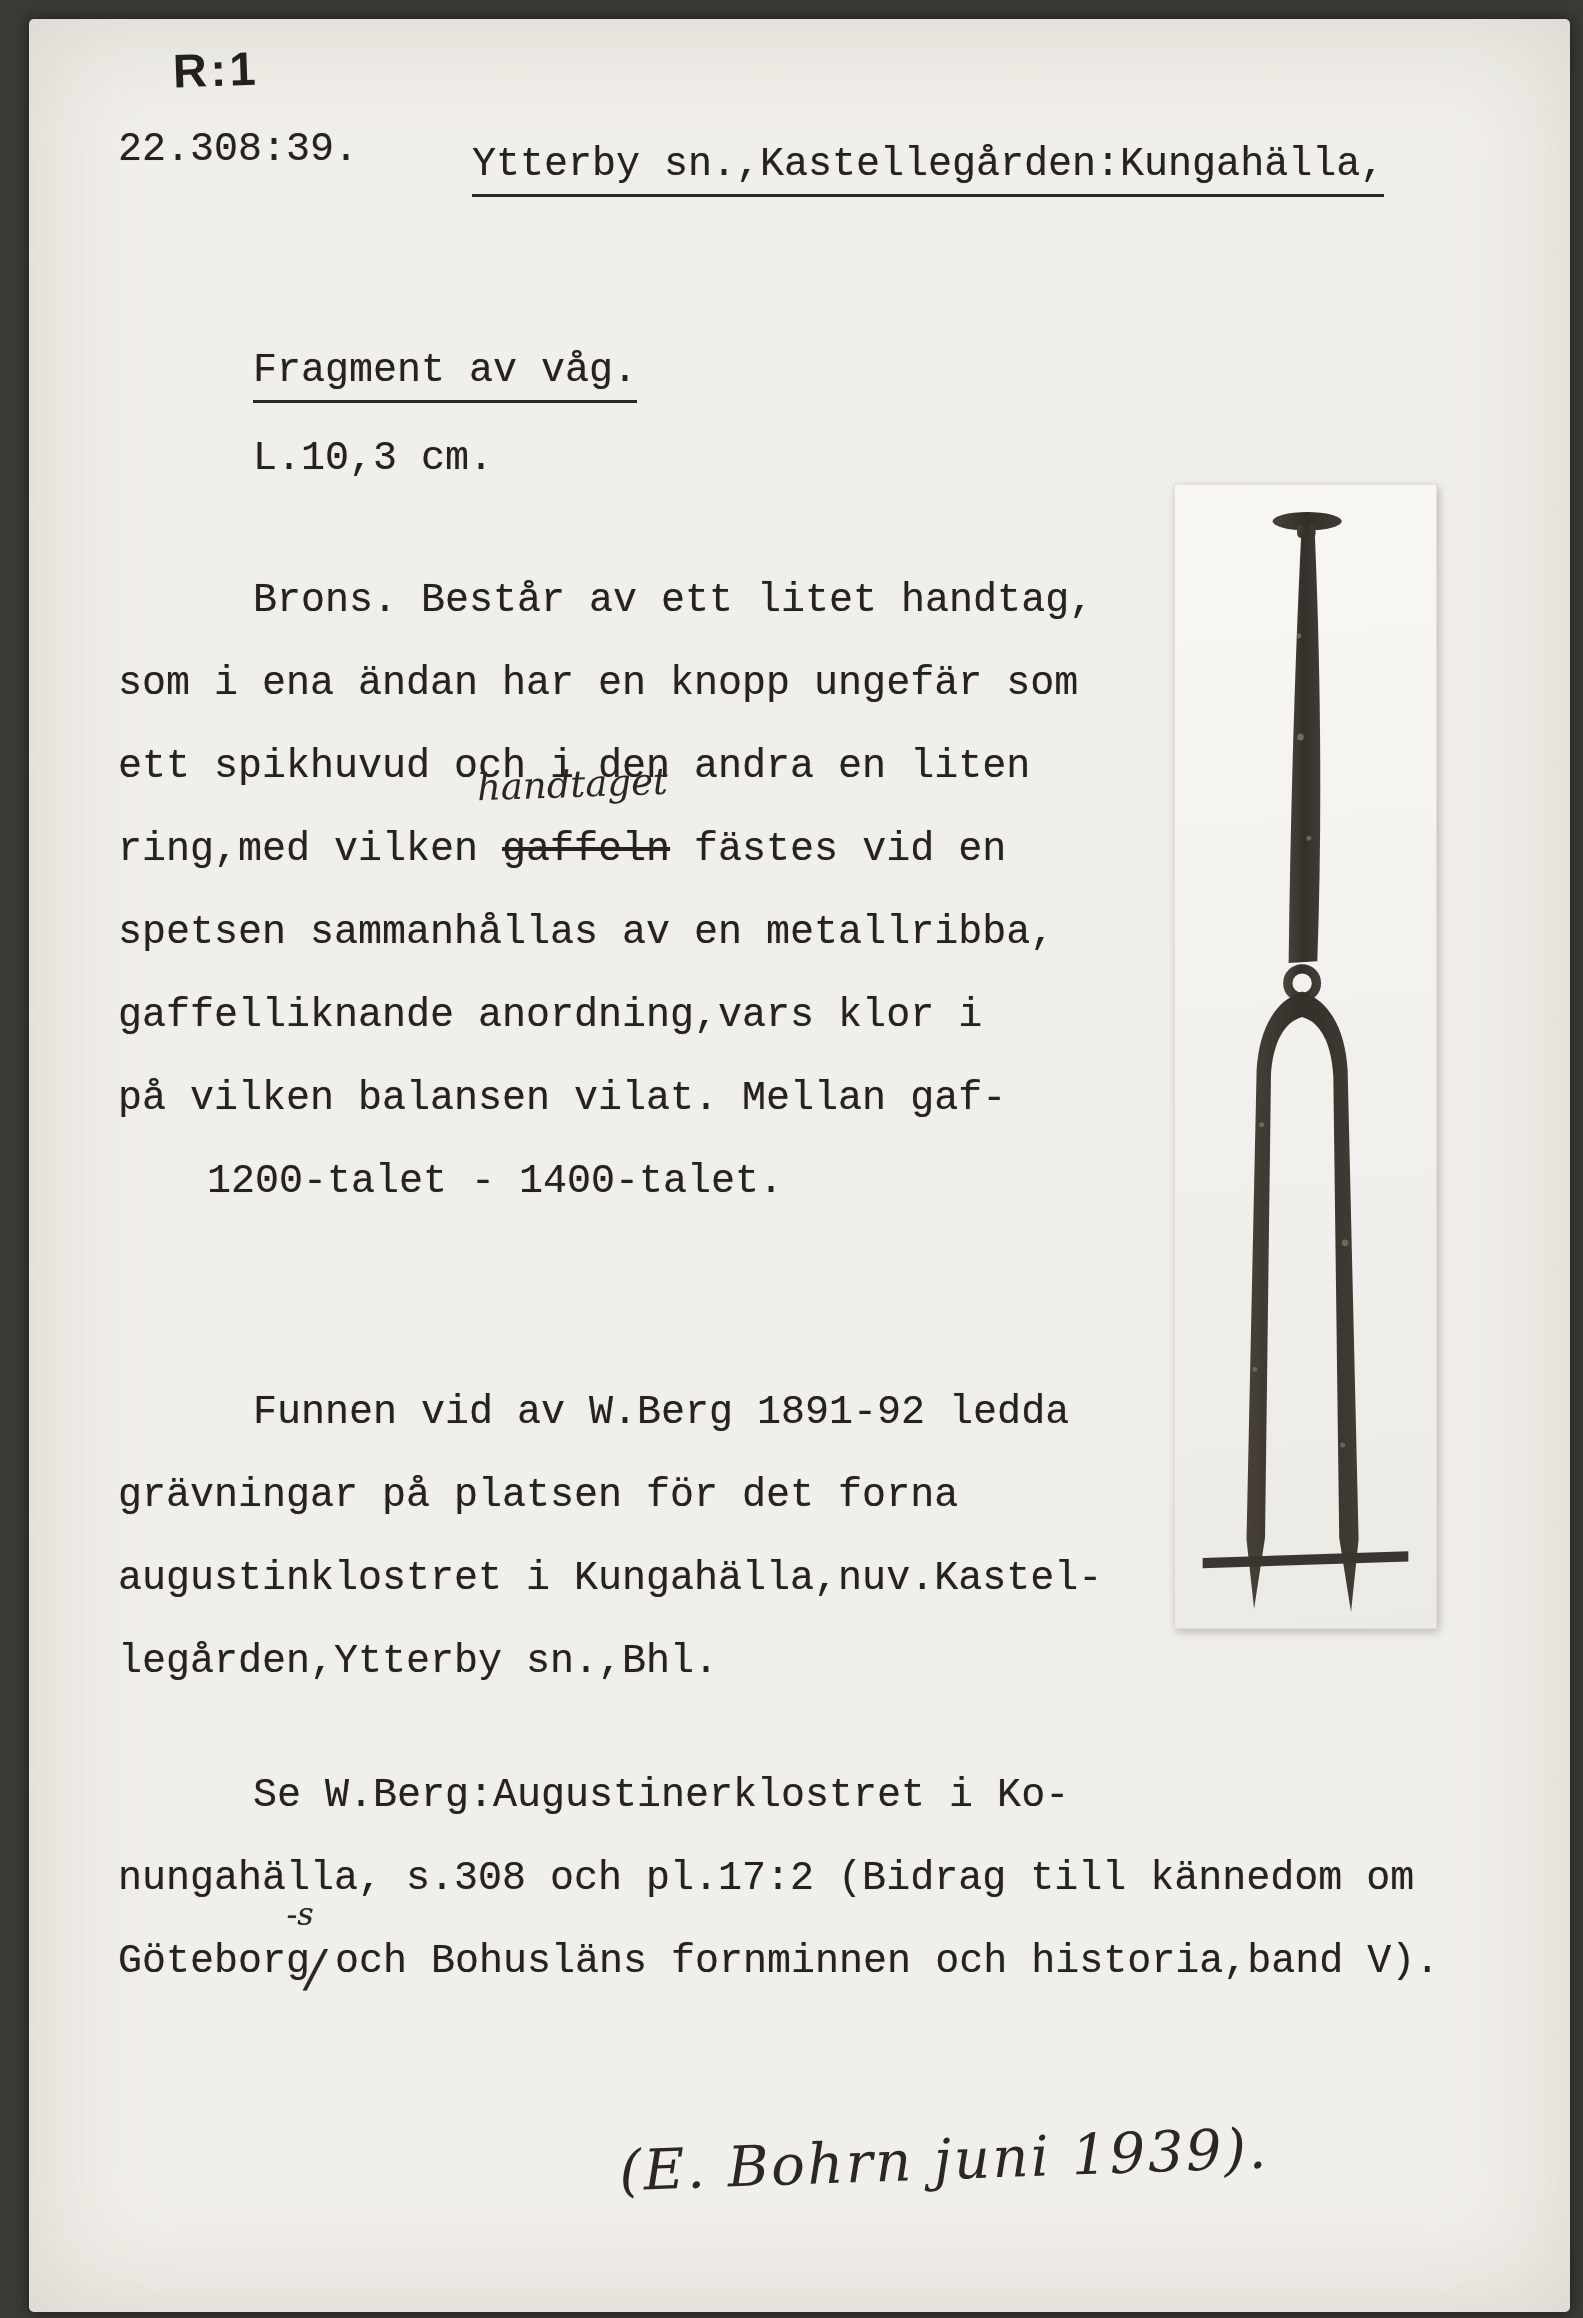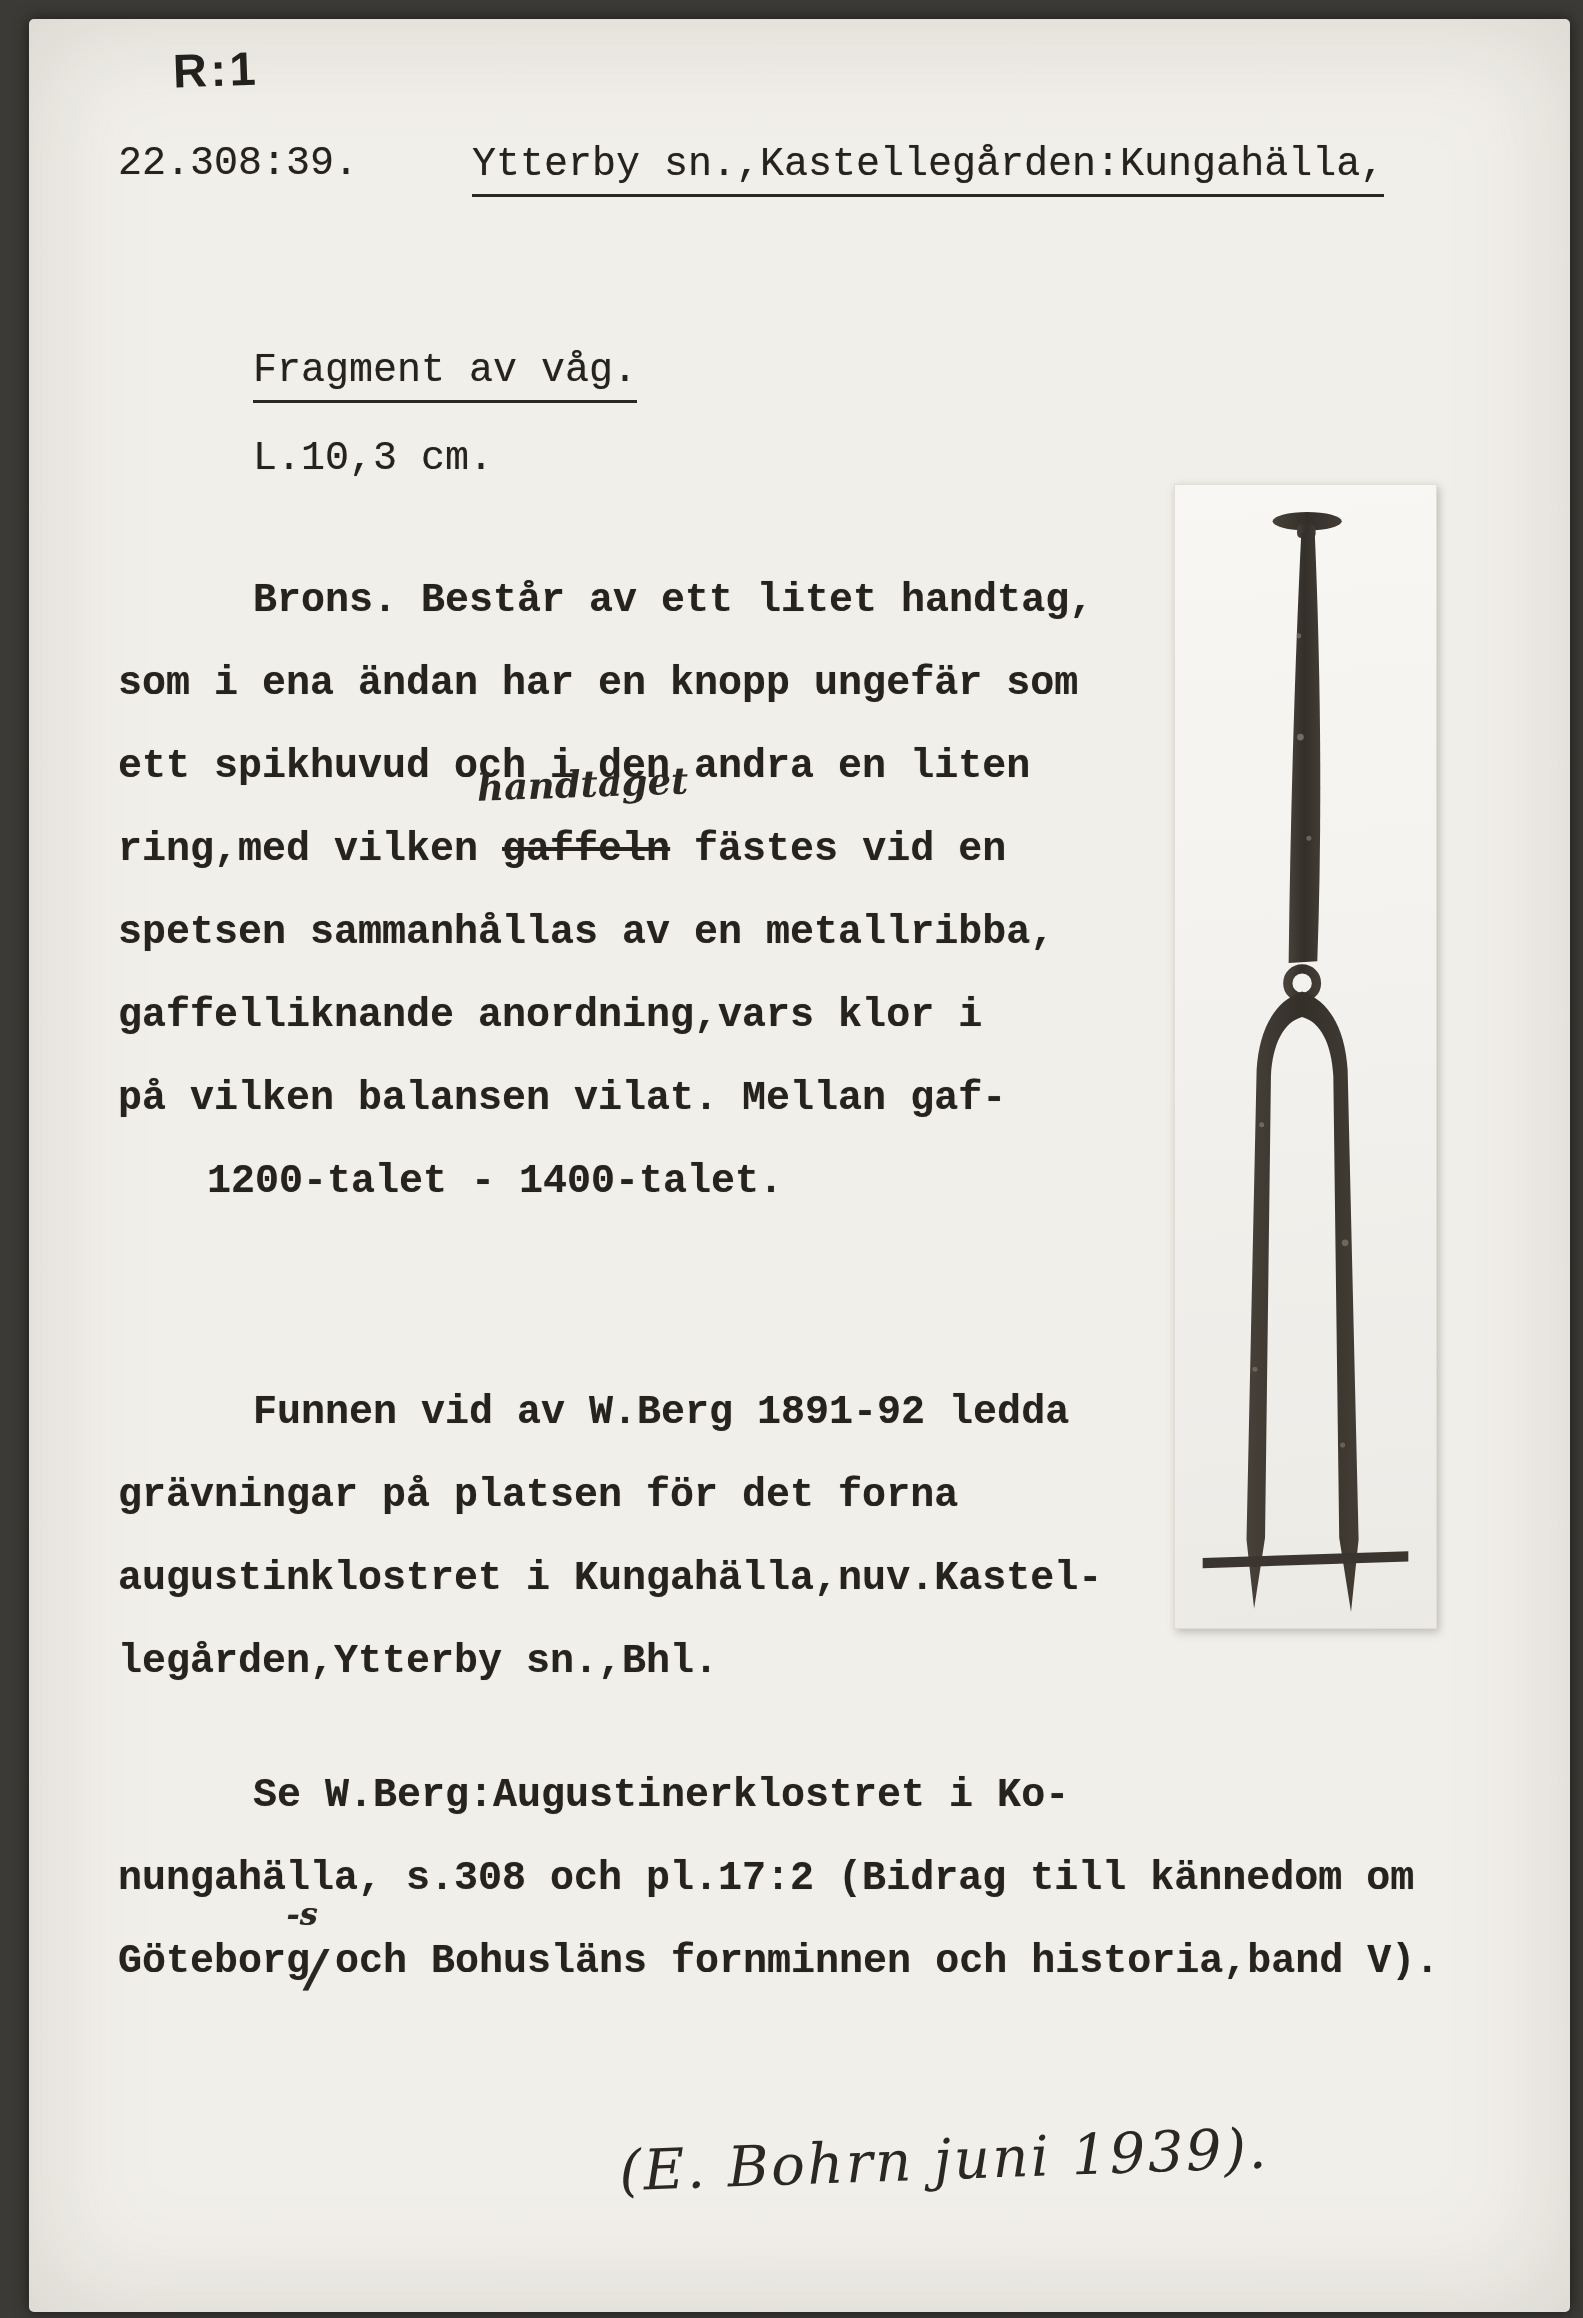--- a/index.html
+++ b/index.html
@@ -37,25 +37,25 @@
     padding-bottom: 7.6px;
   }
   .corner-mark {
     position: absolute; left: 144px; top: 23.6px;
     font-family: "Liberation Sans", sans-serif;
     font-size: 47px; font-weight: 600;
     letter-spacing: 3.4px;
     transform: rotate(-2deg);
     color: #23211d;
   }
-  .inv { position: absolute; left: 89px; top: 122px; text-align: center; }
+  .inv { position: absolute; left: 89px; top: 108px; text-align: center; }
   .header-block { position: absolute; left: 443px; top: 123px; }
   .obj-title { position: absolute; left: 224px; top: 329px; }
   .obj-size  { position: absolute; left: 224px; top: 417px; }
-  .para { position: absolute; left: 89px; font-weight: bold; }
+  .para { position: absolute; left: 89px; }
   .para .line { height: 83px; line-height: 83px; }
   .p1 { top: 540px; }
   .p2 { top: 1352px; }
   .p3 { top: 1735px; }
   .indent { padding-left: 135px; }
   .indent-sm { padding-left: 89px; }
   .accession { position: absolute; left: 178px; top: 2020px; }
   .signature {
     position: absolute; left: 590px; top: 2108px;
     font-size: 56px;

